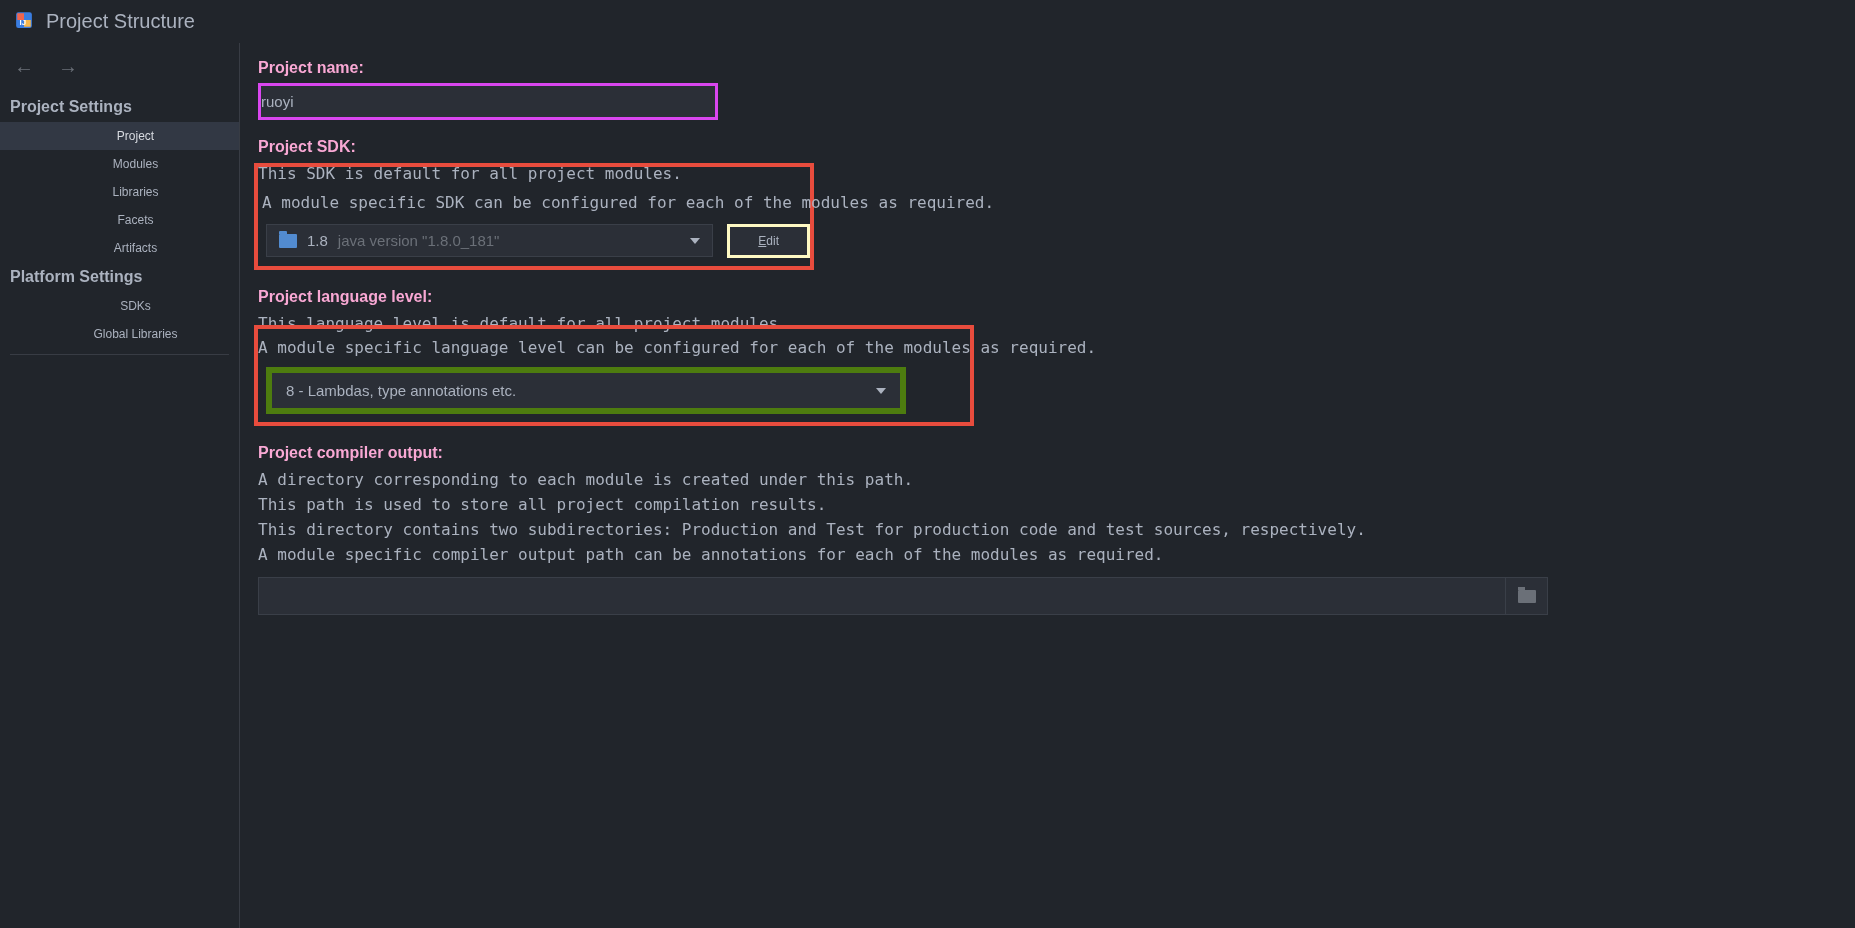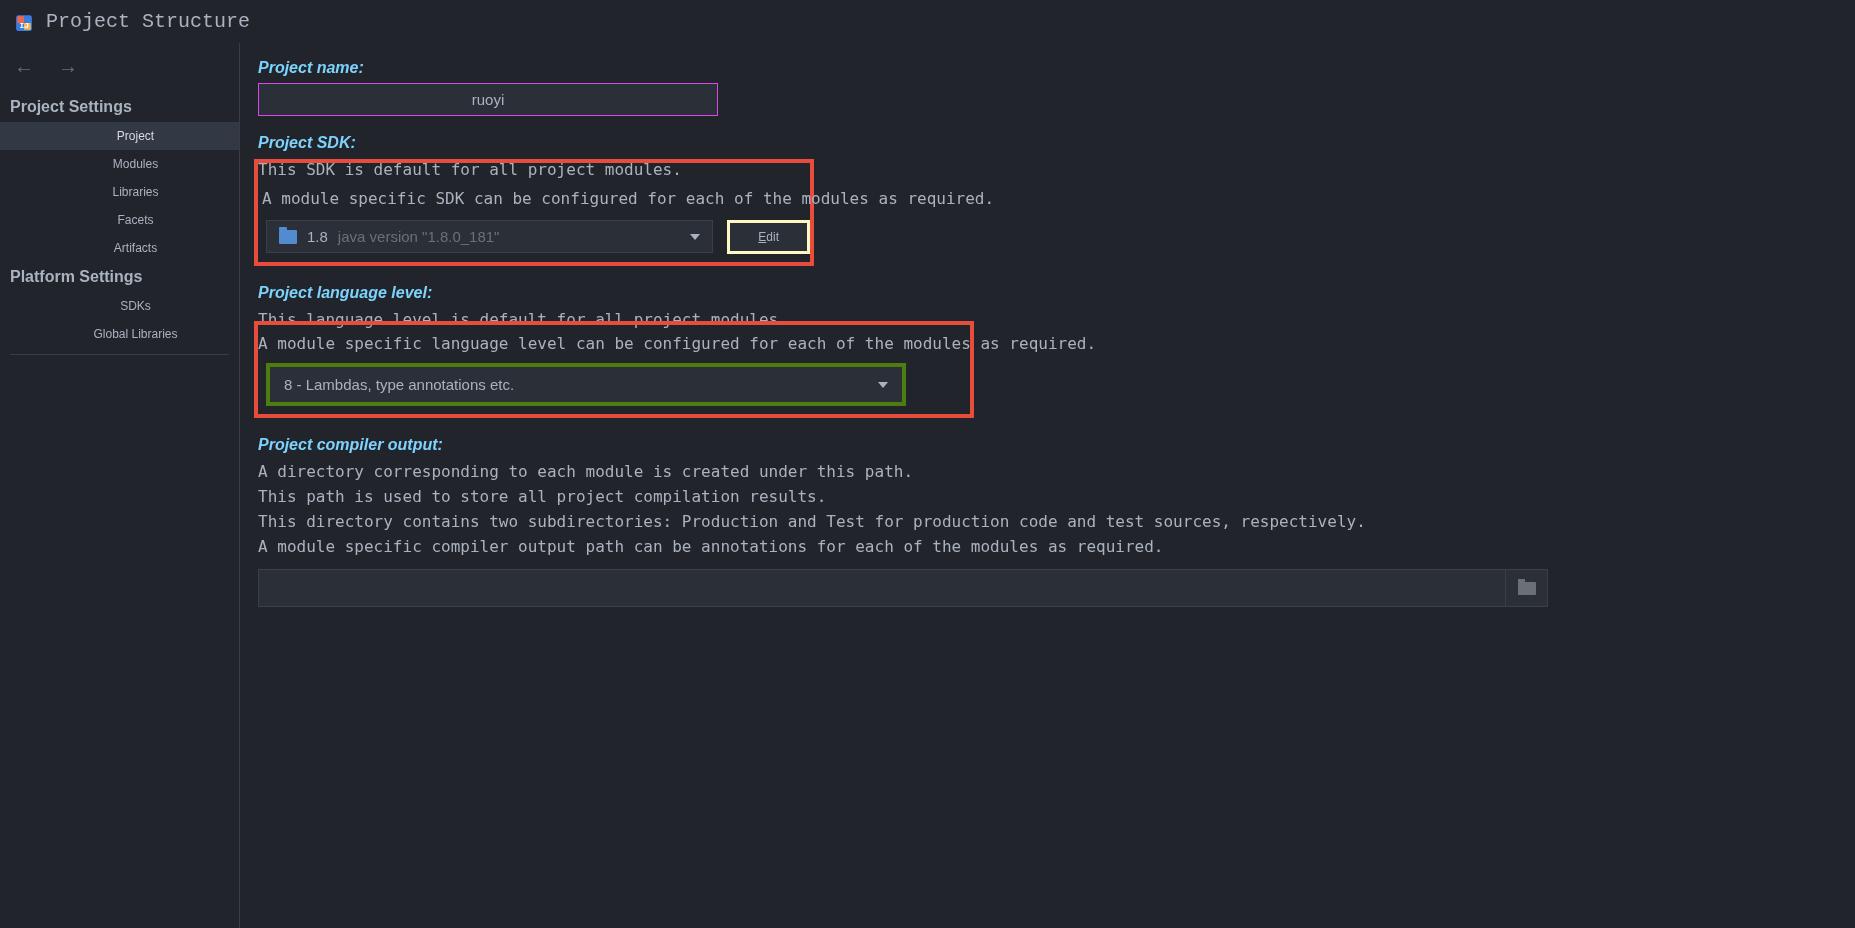--- a/index.html
+++ b/index.html
@@ -11,24 +11,23 @@
   background: #21252b;
   color: #abb2bf;
   font-family: "Segoe UI", -apple-system, sans-serif;
   font-size: 15px;
   width: 1855px;
   height: 928px;
   overflow: hidden;
 }
 .titlebar {
   display: flex;
-  align-items: flex-end;
+  align-items: flex-start;
   padding: 10px 14px;
   gap: 12px;
-  font-family: Liberation Mono, monospace;
 }
 .app-icon {
   width: 20px;
   height: 20px;
   display: flex;
   align-items: center;
   justify-content: center;
 }
 .app-icon svg { width: 18px; height: 18px; }
 .title-text {
@@ -75,35 +74,33 @@
   height: 1px;
   background: #383c44;
   margin: 6px 10px;
 }
 .content {
   flex: 1;
   padding: 16px 18px;
   overflow: auto;
 }
 .field-label {
-  color: #7dd3fc;
+  color: #f9a8d4;
   font-weight: 600;
   margin-bottom: 6px;
   font-size: 16px;
-  font-style: italic;
 }
 .text-input {
   background: #2b2f37;
-  border: 1px solid #d946ef;
-  color: #abb2bf;
-  padding: 7px 8px;
+  border: 3px solid #d946ef;
+  color: #abb2bf;
+  padding: 7px 0;
   width: 460px;
   font-size: 15px;
   font-family: inherit;
-  text-align: center;
 }
 .section-block { margin-bottom: 18px; }
 .desc-text {
   color: #abb2bf;
   line-height: 1.55;
   font-family: "Consolas", monospace;
   font-size: 16px;
 }
 .highlight-box {
   border: 4px solid #e84c3d;
@@ -157,21 +154,21 @@
   color: #abb2bf;
   padding: 7px 28px;
   cursor: pointer;
   font-size: 12px;
 }
 .edit-btn .underline { text-decoration: underline; }
 .lang-level-select {
   display: flex;
   align-items: center;
   background: #2b2f37;
-  border: 4px solid #4d7c0f;
+  border: 6px solid #4d7c0f;
   padding: 9px 14px;
   width: 640px;
   cursor: pointer;
   margin-top: 8px;
   margin-left: 8px;
 }
 .lang-level-select .label { flex: 1; }
 .compiler-output-row {
   display: flex;
   align-items: center;

